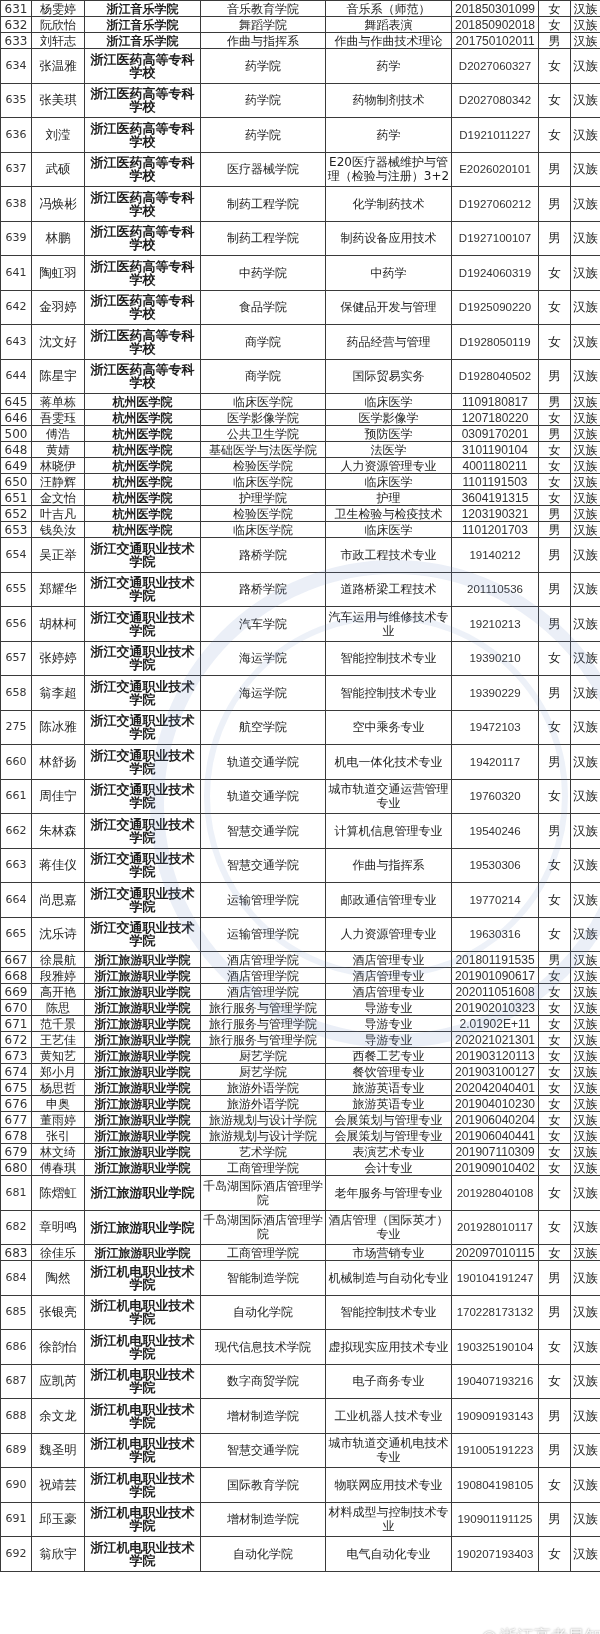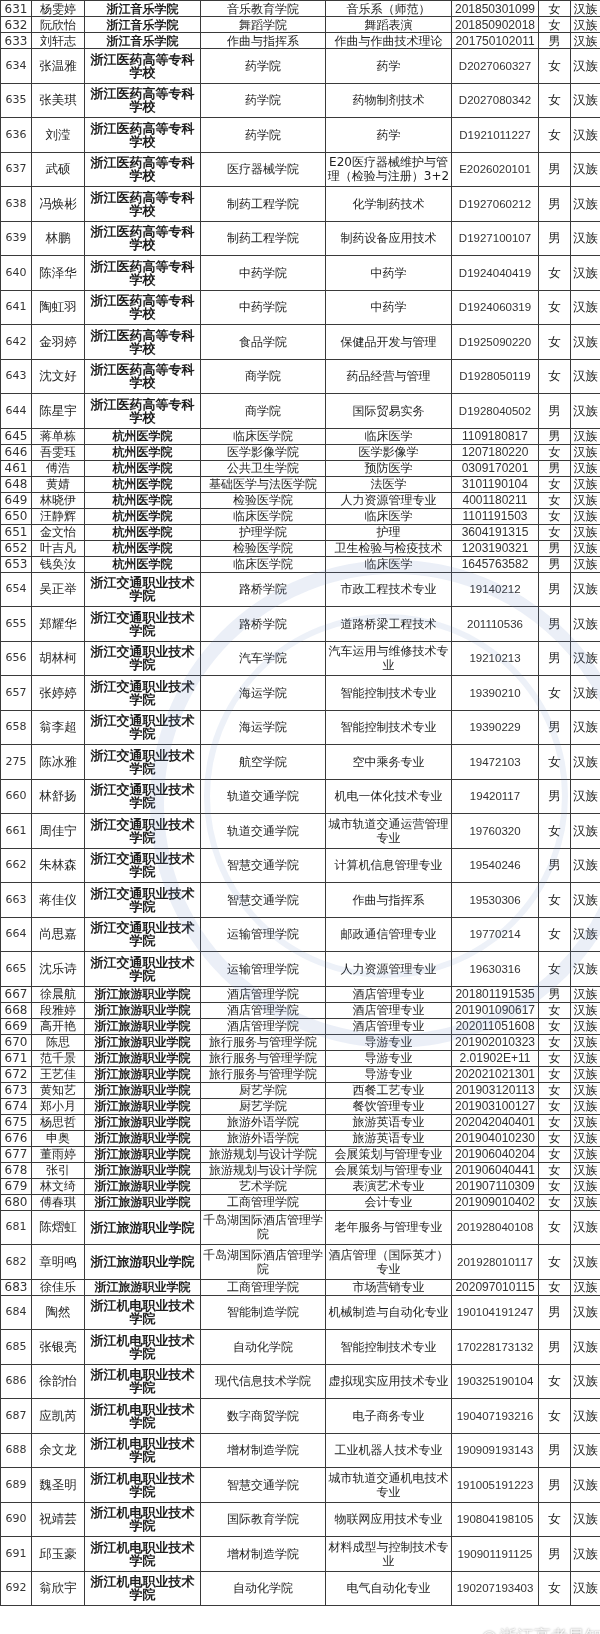--- a/index.html
+++ b/index.html
@@ -117,30 +117,20 @@
         <td class="c-idx">639</td>
         <td class="c-name">林鹏</td>
         <td class="c-school">浙江医药高等专科学校</td>
         <td class="c-dept">制药工程学院</td>
         <td class="c-major">制药设备应用技术</td>
         <td class="c-id">D1927100107</td>
         <td class="c-gender">男</td>
         <td class="c-eth">汉族</td>
       </tr>
       <tr class="double">
-        <td class="c-idx">640</td>
-        <td class="c-name">陈泽华</td>
-        <td class="c-school">浙江医药高等专科学校</td>
-        <td class="c-dept">中药学院</td>
-        <td class="c-major">中药学</td>
-        <td class="c-id">D1924040419</td>
-        <td class="c-gender">女</td>
-        <td class="c-eth">汉族</td>
-      </tr>
-      <tr class="double">
         <td class="c-idx">641</td>
         <td class="c-name">陶虹羽</td>
         <td class="c-school">浙江医药高等专科学校</td>
         <td class="c-dept">中药学院</td>
         <td class="c-major">中药学</td>
         <td class="c-id">D1924060319</td>
         <td class="c-gender">女</td>
         <td class="c-eth">汉族</td>
       </tr>
       <tr class="double">
@@ -187,21 +177,21 @@
         <td class="c-idx">646</td>
         <td class="c-name">吾雯珏</td>
         <td class="c-school">杭州医学院</td>
         <td class="c-dept">医学影像学院</td>
         <td class="c-major">医学影像学</td>
         <td class="c-id">1207180220</td>
         <td class="c-gender">女</td>
         <td class="c-eth">汉族</td>
       </tr>
       <tr class="single">
-        <td class="c-idx">461</td>
+        <td class="c-idx">500</td>
         <td class="c-name">傅浩</td>
         <td class="c-school">杭州医学院</td>
         <td class="c-dept">公共卫生学院</td>
         <td class="c-major">预防医学</td>
         <td class="c-id">0309170201</td>
         <td class="c-gender">男</td>
         <td class="c-eth">汉族</td>
       </tr>
       <tr class="single">
         <td class="c-idx">648</td>
@@ -252,21 +242,21 @@
         <td class="c-id">1203190321</td>
         <td class="c-gender">男</td>
         <td class="c-eth">汉族</td>
       </tr>
       <tr class="single">
         <td class="c-idx">653</td>
         <td class="c-name">钱奂汝</td>
         <td class="c-school">杭州医学院</td>
         <td class="c-dept">临床医学院</td>
         <td class="c-major">临床医学</td>
-        <td class="c-id">1645763582</td>
+        <td class="c-id">1101201703</td>
         <td class="c-gender">男</td>
         <td class="c-eth">汉族</td>
       </tr>
       <tr class="double">
         <td class="c-idx">654</td>
         <td class="c-name">吴正举</td>
         <td class="c-school">浙江交通职业技术学院</td>
         <td class="c-dept">路桥学院</td>
         <td class="c-major">市政工程技术专业</td>
         <td class="c-id">19140212</td>

